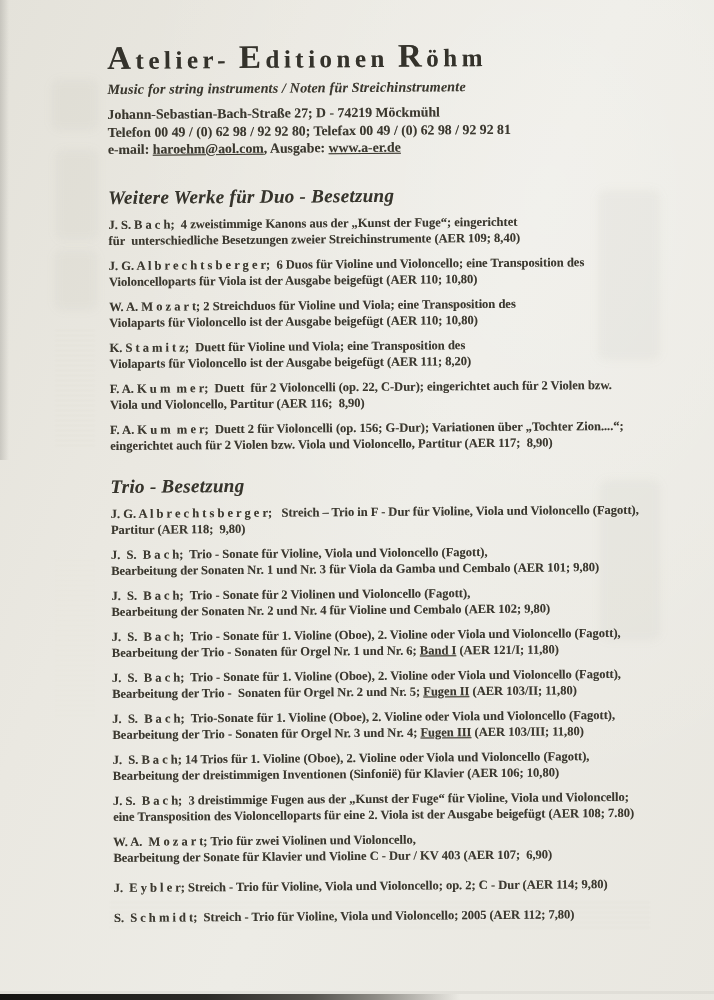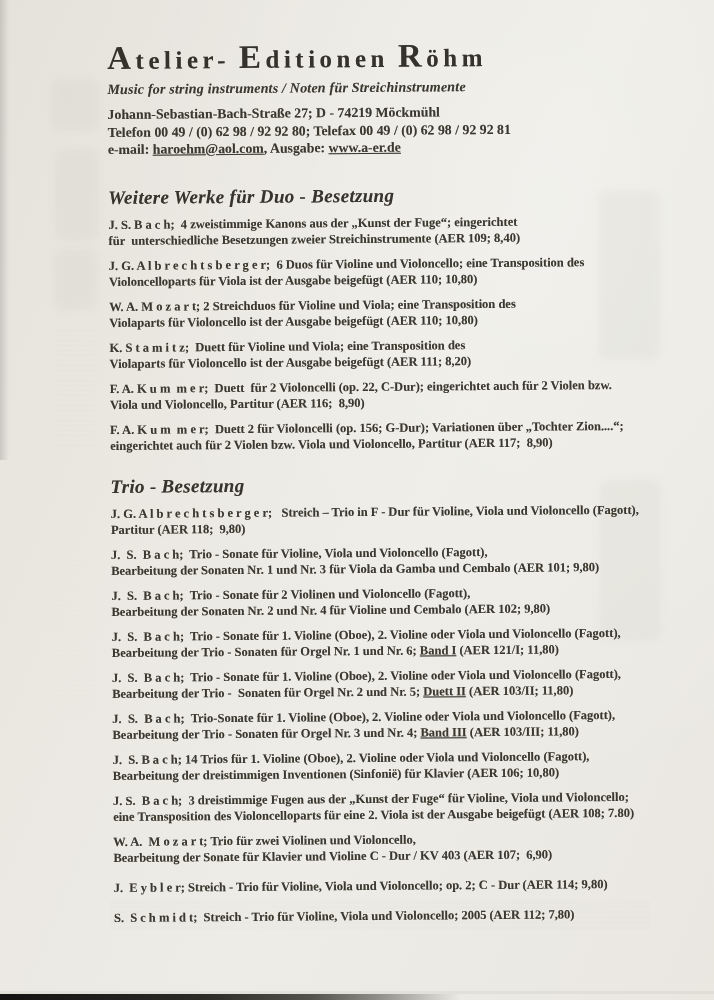--- a/index.html
+++ b/index.html
@@ -87,23 +87,23 @@
 
     <p class="entry"><span>J. G. A l b r e c h t s b e r g e r;</span><span>   Streich – Trio in F - Dur für Violine, Viola und Violoncello (Fagott),
 Partitur (AER 118;  9,80)</span></p>
     <p class="entry"><span>J.  S.  B a c h;</span><span>  Trio - Sonate für Violine, Viola und Violoncello (Fagott),
 Bearbeitung der Sonaten Nr. 1 und Nr. 3 für Viola da Gamba und Cembalo (AER 101; 9,80)</span></p>
     <p class="entry"><span>J.  S.  B a c h;</span><span>  Trio - Sonate für 2 Violinen und Violoncello (Fagott),
 Bearbeitung der Sonaten Nr. 2 und Nr. 4 für Violine und Cembalo (AER 102; 9,80)</span></p>
     <p class="entry"><span>J.  S.  B a c h;</span><span>  Trio - Sonate für 1. Violine (Oboe), 2. Violine oder Viola und Violoncello (Fagott),
 Bearbeitung der Trio - Sonaten für Orgel Nr. 1 und Nr. 6; </span><span class="u">Band I</span><span> (AER 121/I; 11,80)</span></p>
     <p class="entry"><span>J.  S.  B a c h;</span><span>  Trio - Sonate für 1. Violine (Oboe), 2. Violine oder Viola und Violoncello (Fagott),
-Bearbeitung der Trio -  Sonaten für Orgel Nr. 2 und Nr. 5; </span><span class="u">Duett II</span><span> (AER 103/II; 11,80)</span></p>
+Bearbeitung der Trio -  Sonaten für Orgel Nr. 2 und Nr. 5; </span><span class="u">Fugen II</span><span> (AER 103/II; 11,80)</span></p>
     <p class="entry"><span>J.  S.  B a c h;</span><span>  Trio-Sonate für 1. Violine (Oboe), 2. Violine oder Viola und Violoncello (Fagott),
-Bearbeitung der Trio - Sonaten für Orgel Nr. 3 und Nr. 4; </span><span class="u">Band III</span><span> (AER 103/III; 11,80)</span></p>
+Bearbeitung der Trio - Sonaten für Orgel Nr. 3 und Nr. 4; </span><span class="u">Fugen III</span><span> (AER 103/III; 11,80)</span></p>
     <p class="entry"><span>J.  S. B a c h;</span><span> 14 Trios für 1. Violine (Oboe), 2. Violine oder Viola und Violoncello (Fagott),
 Bearbeitung der dreistimmigen Inventionen (Sinfonië) für Klavier (AER 106; 10,80)</span></p>
     <p class="entry"><span>J. S.  B a c h;</span><span>  3 dreistimmige Fugen aus der „Kunst der Fuge“ für Violine, Viola und Violoncello;
 eine Transposition des Violoncelloparts für eine 2. Viola ist der Ausgabe beigefügt (AER 108; 7.80)</span></p>
     <p class="entry"><span>W. A.  M o z a r t;</span><span> Trio für zwei Violinen und Violoncello,
 Bearbeitung der Sonate für Klavier und Violine C - Dur / KV 403 (AER 107;  6,90)</span></p>
     <p class="entry" style="margin-top:14px;"><span>J.  E y b l e r;</span><span> Streich - Trio für Violine, Viola und Violoncello; op. 2; C - Dur (AER 114; 9,80)</span></p>
     <p class="entry" style="margin-top:14px;"><span>S.  S c h m i d t;</span><span>  Streich - Trio für Violine, Viola und Violoncello; 2005 (AER 112; 7,80)</span></p>
 
   </div>

